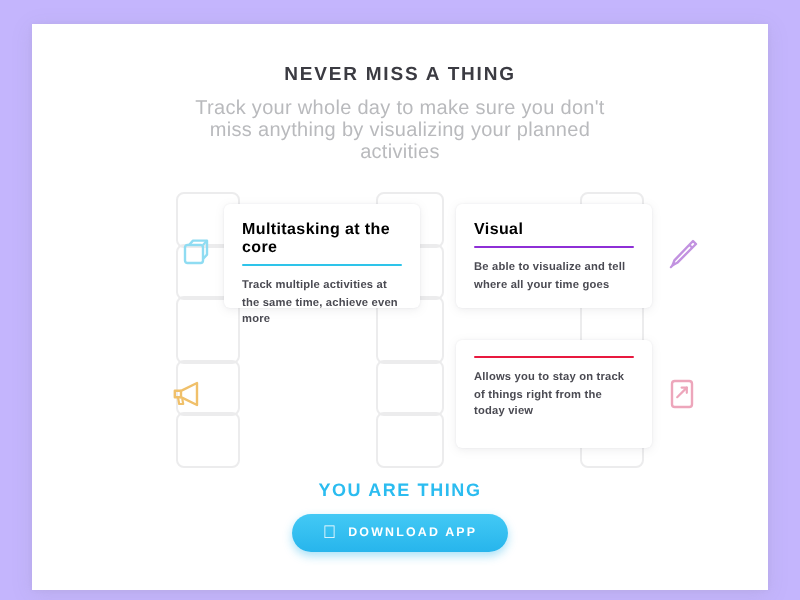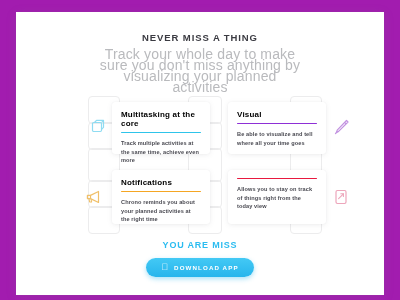--- a/index.html
+++ b/index.html
@@ -9,21 +9,21 @@
     height: 300px;
     overflow: hidden;
     background: #f2f3f4;
     font-family: "Liberation Sans", sans-serif;
   }
 
   #page {
     position: relative;
     width: 400px;
     height: 300px;
-    background: #a21caf;
+    background: #c4b5fd;
   }
 
   .panel {
     position: absolute;
     left: 16px;
     top: 12px;
     width: 368px;
     height: 283px;
     background: #ffffff;
     box-shadow: 0 2px 10px rgba(130,130,140,0.16), 0 0 2px rgba(130,130,140,0.10);
@@ -39,21 +39,21 @@
     text-align: center;
   }
   .header-title {
     font-size: 9.5px;
     letter-spacing: 0.9px;
     font-weight: bold;
     color: #3b3b42;
     margin: 0 0 6px 0;
   }
   .header-sub {
-    font-size: 14px;
+    font-size: 10px;
     line-height: 11px;
     color: #b9babd;
     margin: 0 auto;
     width: 210px;
     letter-spacing: 0.15px;
   }
 
   
   .connector-layer {
     position: absolute;
@@ -198,25 +198,20 @@
       <div class="card-rule" style="background:#2ec4ea;"></div>
       <div class="card-body">Track multiple activities at the same time, achieve even more</div>
     </div>
 
     <div class="card" id="card-visual">
       <div class="card-title">Visual</div>
       <div class="card-rule" style="background:#8e2fd6;"></div>
       <div class="card-body">Be able to visualize and tell where all your time goes</div>
     </div>
 
-    <div class="card" id="card-notifications">
-      <div class="card-title">Notifications</div>
-      <div class="card-rule" style="background:#f5a623;"></div>
-      <div class="card-body">Chrono reminds you about your planned activities at the right time</div>
-    </div>
 
     <div class="card" id="card-today">
       <div class="card-rule" style="background:#e8193f;"></div>
       <div class="card-body">Allows you to stay on track of things right from the today view</div>
     </div>
 
     <div class="side-icon" id="icon-cube">
       <svg width="22" height="22" viewBox="0 0 22 22">
         <rect x="6.5" y="6.5" width="9" height="9" rx="1.2" fill="none" stroke="#8fdcf2" stroke-width="1.2"></rect>
         <path d="M8.5 6.5 L10.5 4.3 L17.5 4.3 L17.5 11.3 L15.5 13.4" fill="none" stroke="#8fdcf2" stroke-width="1.2" stroke-linejoin="round"></path>
@@ -242,21 +237,21 @@
 
     <div class="side-icon" id="icon-widget">
       <svg width="22" height="22" viewBox="0 0 22 22">
         <rect x="6.0" y="4.5" width="10" height="13" rx="1.4" fill="none" stroke="#eda6bb" stroke-width="1.2"></rect>
         <path d="M8.6 12.6 L13.4 7.8" fill="none" stroke="#eda6bb" stroke-width="1.1" stroke-linecap="round"></path>
         <path d="M13.4 7.8 L13.4 10.4 M13.4 7.8 L10.8 7.8" fill="none" stroke="#eda6bb" stroke-width="1.1" stroke-linecap="round"></path>
       </svg>
     </div>
 
     <div class="footer">
-      <div class="footer-title">YOU ARE MISS</div>
+      <div class="footer-title">YOU ARE THING</div>
       <button class="download-btn">
         <span class="apple-glyph"></span>
         <span class="download-label">DOWNLOAD APP</span>
       </button>
     </div>
 
   </div>
 </div>
 
 </body></html>

